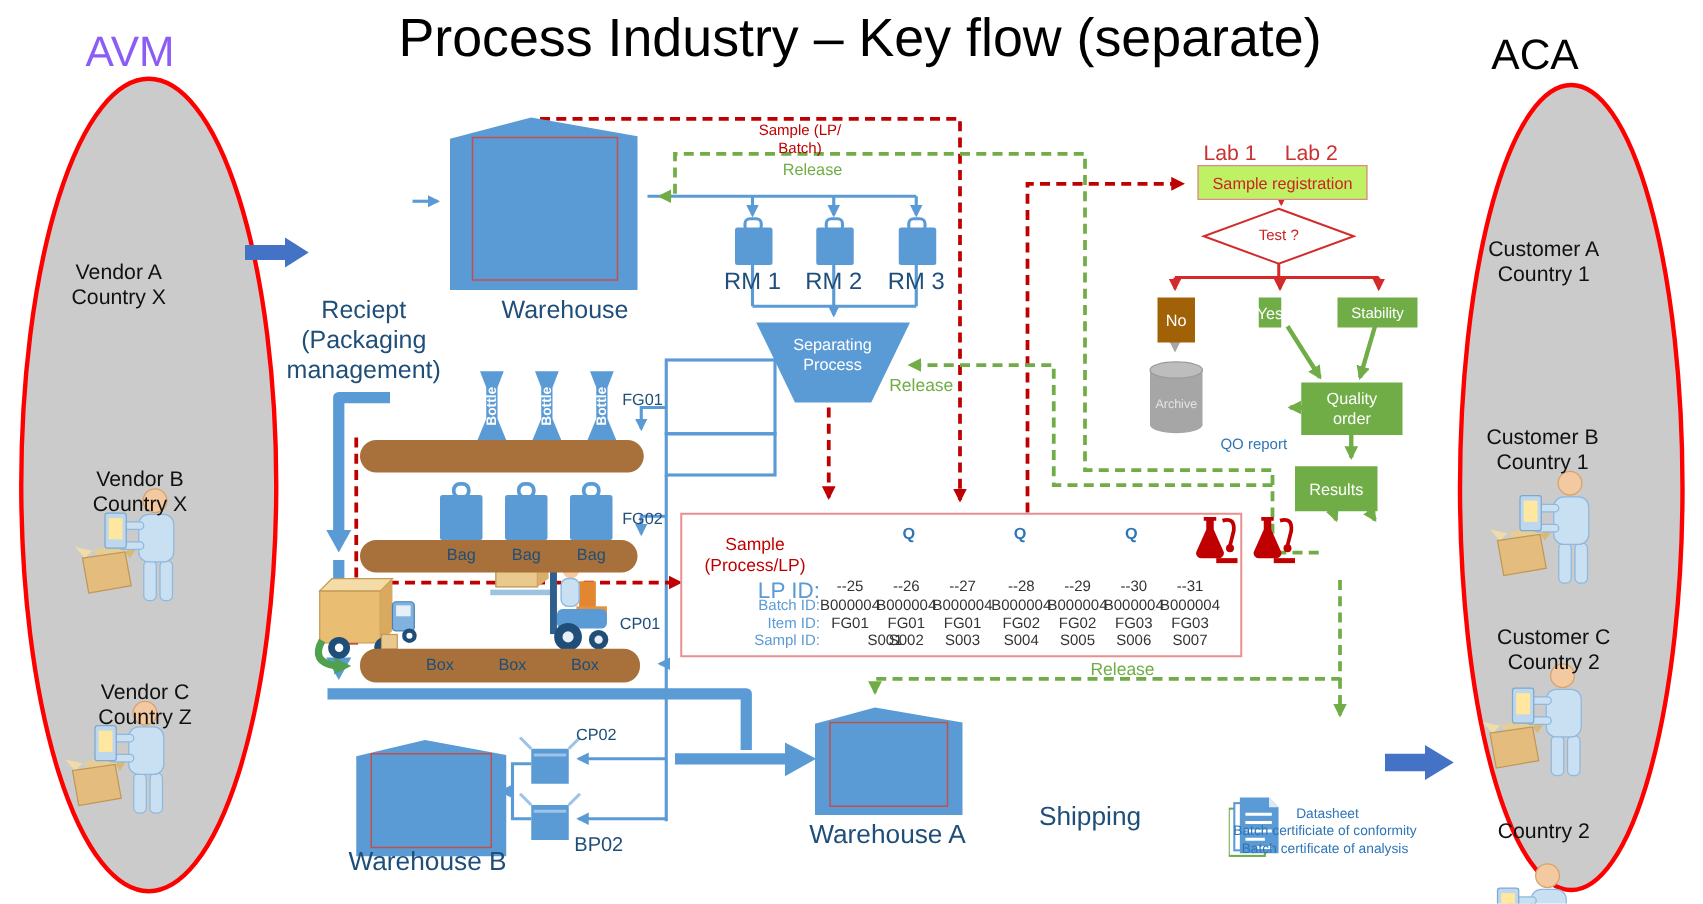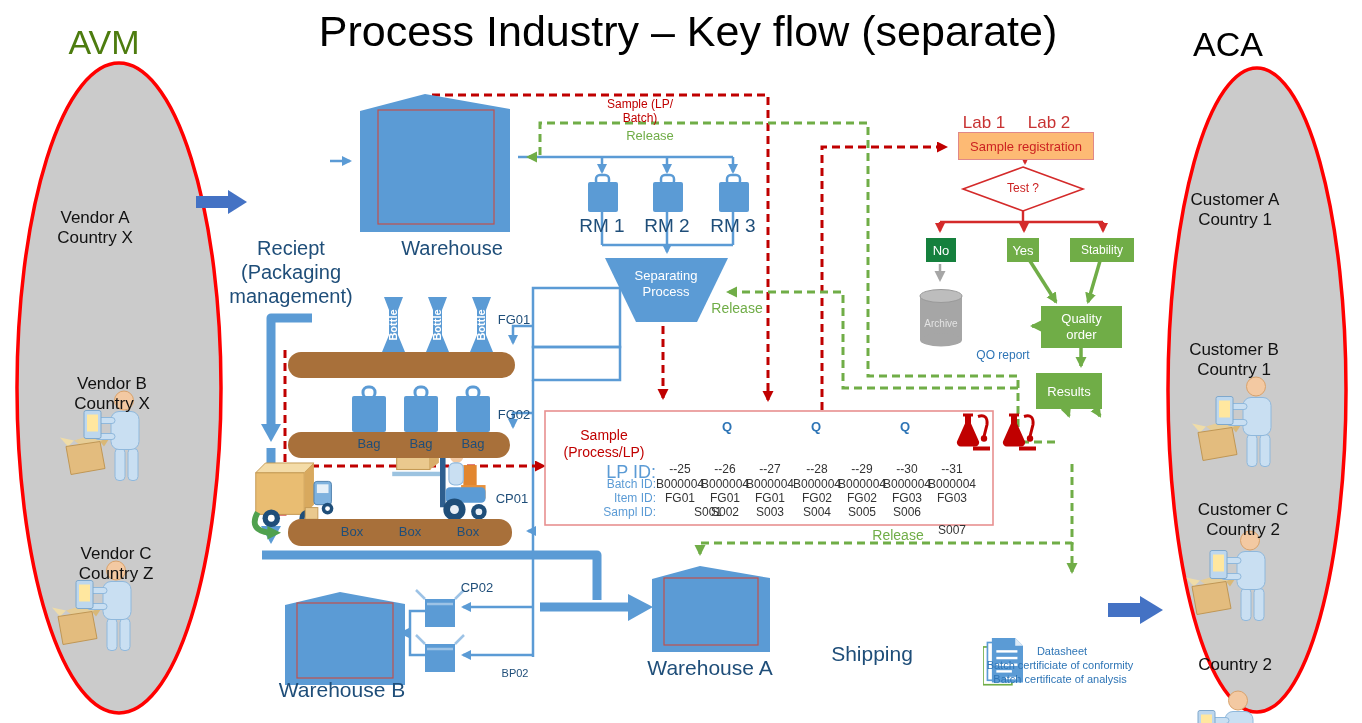--- a/index.html
+++ b/index.html
@@ -317,21 +317,21 @@
     <path d="M1062,397 L1069,416" marker-end="url(#ag)"></path>
     <path d="M1088,397 L1100,416" marker-end="url(#ag)"></path>
   </g>
   <use href="#docs" x="983" y="301" width="40"></use>
   <use href="#clipcheck" x="1058" y="423" width="28"></use>
   <use href="#docx" x="1094" y="423" width="29"></use>
   <use href="#docs" x="1044" y="584" width="56"></use>
 </svg>
 
 <div class="lbl" style="left:688px;top:6px;font-size:43px;color:#000;text-align:center;">Process Industry – Key flow (separate)</div>
-<div class="lbl" style="left:104px;top:22px;font-size:34px;color:#4d7c0f;">AVM</div>
+<div class="lbl" style="left:104px;top:22px;font-size:34px;color:#8b5cf6;">AVM</div>
 <div class="lbl" style="left:1228px;top:24px;font-size:34px;color:#000;">ACA</div>
 
 <div class="lbl" style="left:95px;top:208px;font-size:17px;color:#111;">
   <div>Vendor A</div>
       <div>Country X</div>
 </div>
 <div class="lbl" style="left:112px;top:374px;font-size:17px;color:#111;">
   <div>Vendor B</div>
       <div>Country X</div>
 </div>
@@ -387,21 +387,21 @@
 <div class="lbl" style="left:421px;top:436px;font-size:13px;">Bag</div>
 <div class="lbl" style="left:473px;top:436px;font-size:13px;">Bag</div>
 <div class="lbl" style="left:352px;top:524px;font-size:13px;">Box</div>
 <div class="lbl" style="left:410px;top:524px;font-size:13px;">Box</div>
 <div class="lbl" style="left:468px;top:524px;font-size:13px;">Box</div>
 
 <div class="lbl" style="left:514px;top:312px;font-size:13px;">FG01</div>
 <div class="lbl" style="left:514px;top:407px;font-size:13px;">FG02</div>
 <div class="lbl" style="left:512px;top:491px;font-size:13px;">CP01</div>
 <div class="lbl" style="left:477px;top:580px;font-size:13px;">CP02</div>
-<div class="lbl" style="left:479px;top:667px;font-size:11px;margin-left:36px;">BP02</div>
+<div class="lbl" style="left:479px;top:667px;font-size:16px;">BP02</div>
 
 <div class="lbl" style="left:604px;top:427px;font-size:14px;color:#C00000;">
   <div>Sample</div>
       <div>(Process/LP)</div>
 </div>
 <div class="lbl" style="left:727px;top:419px;font-size:13px;font-weight:bold;color:#2E75B6;">Q</div>
 <div class="lbl" style="left:816px;top:419px;font-size:13px;font-weight:bold;color:#2E75B6;">Q</div>
 <div class="lbl" style="left:905px;top:419px;font-size:13px;font-weight:bold;color:#2E75B6;">Q</div>
 
 <div class="lbl rt" style="left:656px;top:462px;font-size:18px;color:#5B9BD5;">LP ID:</div>
@@ -432,32 +432,32 @@
 <div class="lbl" style="left:862px;top:491px;font-size:12px;color:#333;">FG02</div>
 <div class="lbl" style="left:907px;top:491px;font-size:12px;color:#333;">FG03</div>
 <div class="lbl" style="left:952px;top:491px;font-size:12px;color:#333;">FG03</div>
 
 <div class="lbl" style="left:680px;top:505px;font-size:12px;color:#333;margin-left:28px;">S001</div>
 <div class="lbl" style="left:725px;top:505px;font-size:12px;color:#333;">S002</div>
 <div class="lbl" style="left:770px;top:505px;font-size:12px;color:#333;">S003</div>
 <div class="lbl" style="left:817px;top:505px;font-size:12px;color:#333;">S004</div>
 <div class="lbl" style="left:862px;top:505px;font-size:12px;color:#333;">S005</div>
 <div class="lbl" style="left:907px;top:505px;font-size:12px;color:#333;">S006</div>
-<div class="lbl" style="left:952px;top:523px;font-size:12px;color:#333;text-align:right;">S007</div>
+<div class="lbl" style="left:952px;top:505px;font-size:12px;color:#333;text-align:right;">S007</div>
 
 <div class="lbl" style="left:984px;top:113px;font-size:17px;color:#C83232;text-align:right;">Lab 1</div>
 <div class="lbl" style="left:1049px;top:113px;font-size:17px;color:#C83232;">Lab 2</div>
-<div class="node" style="left:958px;top:132px;width:134px;height:26px;border:1.5px solid #E08888;color:#CC2222;font-size:13px;background:#fdba74;text-align:center;">
+<div class="node" style="left:958px;top:132px;width:134px;height:26px;border:1.5px solid #E08888;color:#CC2222;font-size:13px;background:#bef264;text-align:center;">
   <span>Sample registration</span>
 </div>
 <div class="lbl" style="left:1023px;top:181px;font-size:12px;color:#CC2222;">Test ?</div>
-<div class="node" style="left:926px;top:238px;width:30px;height:24px;background:#15803d;font-size:13px;">
+<div class="node" style="left:926px;top:238px;width:30px;height:36px;background:#a16207;font-size:13px;">
   <span>No</span>
 </div>
-<div class="node" style="left:1007px;top:238px;width:32px;height:24px;background:#70AD47;font-size:13px;">
+<div class="node" style="left:1007px;top:238px;width:18px;height:24px;background:#70AD47;font-size:13px;">
   <span>Yes</span>
 </div>
 <div class="node" style="left:1070px;top:238px;width:64px;height:24px;background:#70AD47;font-size:12px;">
   <span>Stability</span>
 </div>
 <div class="lbl" style="left:941px;top:318px;font-size:10px;color:#E3E3E3;">Archive</div>
 <div class="node" style="left:1041px;top:306px;width:81px;height:42px;background:#70AD47;font-size:13px;line-height:1.25;">
   <span style="display:block;width:56px;">Quality order</span>
 </div>
 <div class="lbl" style="left:1003px;top:348px;font-size:12px;color:#2E75B6;">QO report</div>

